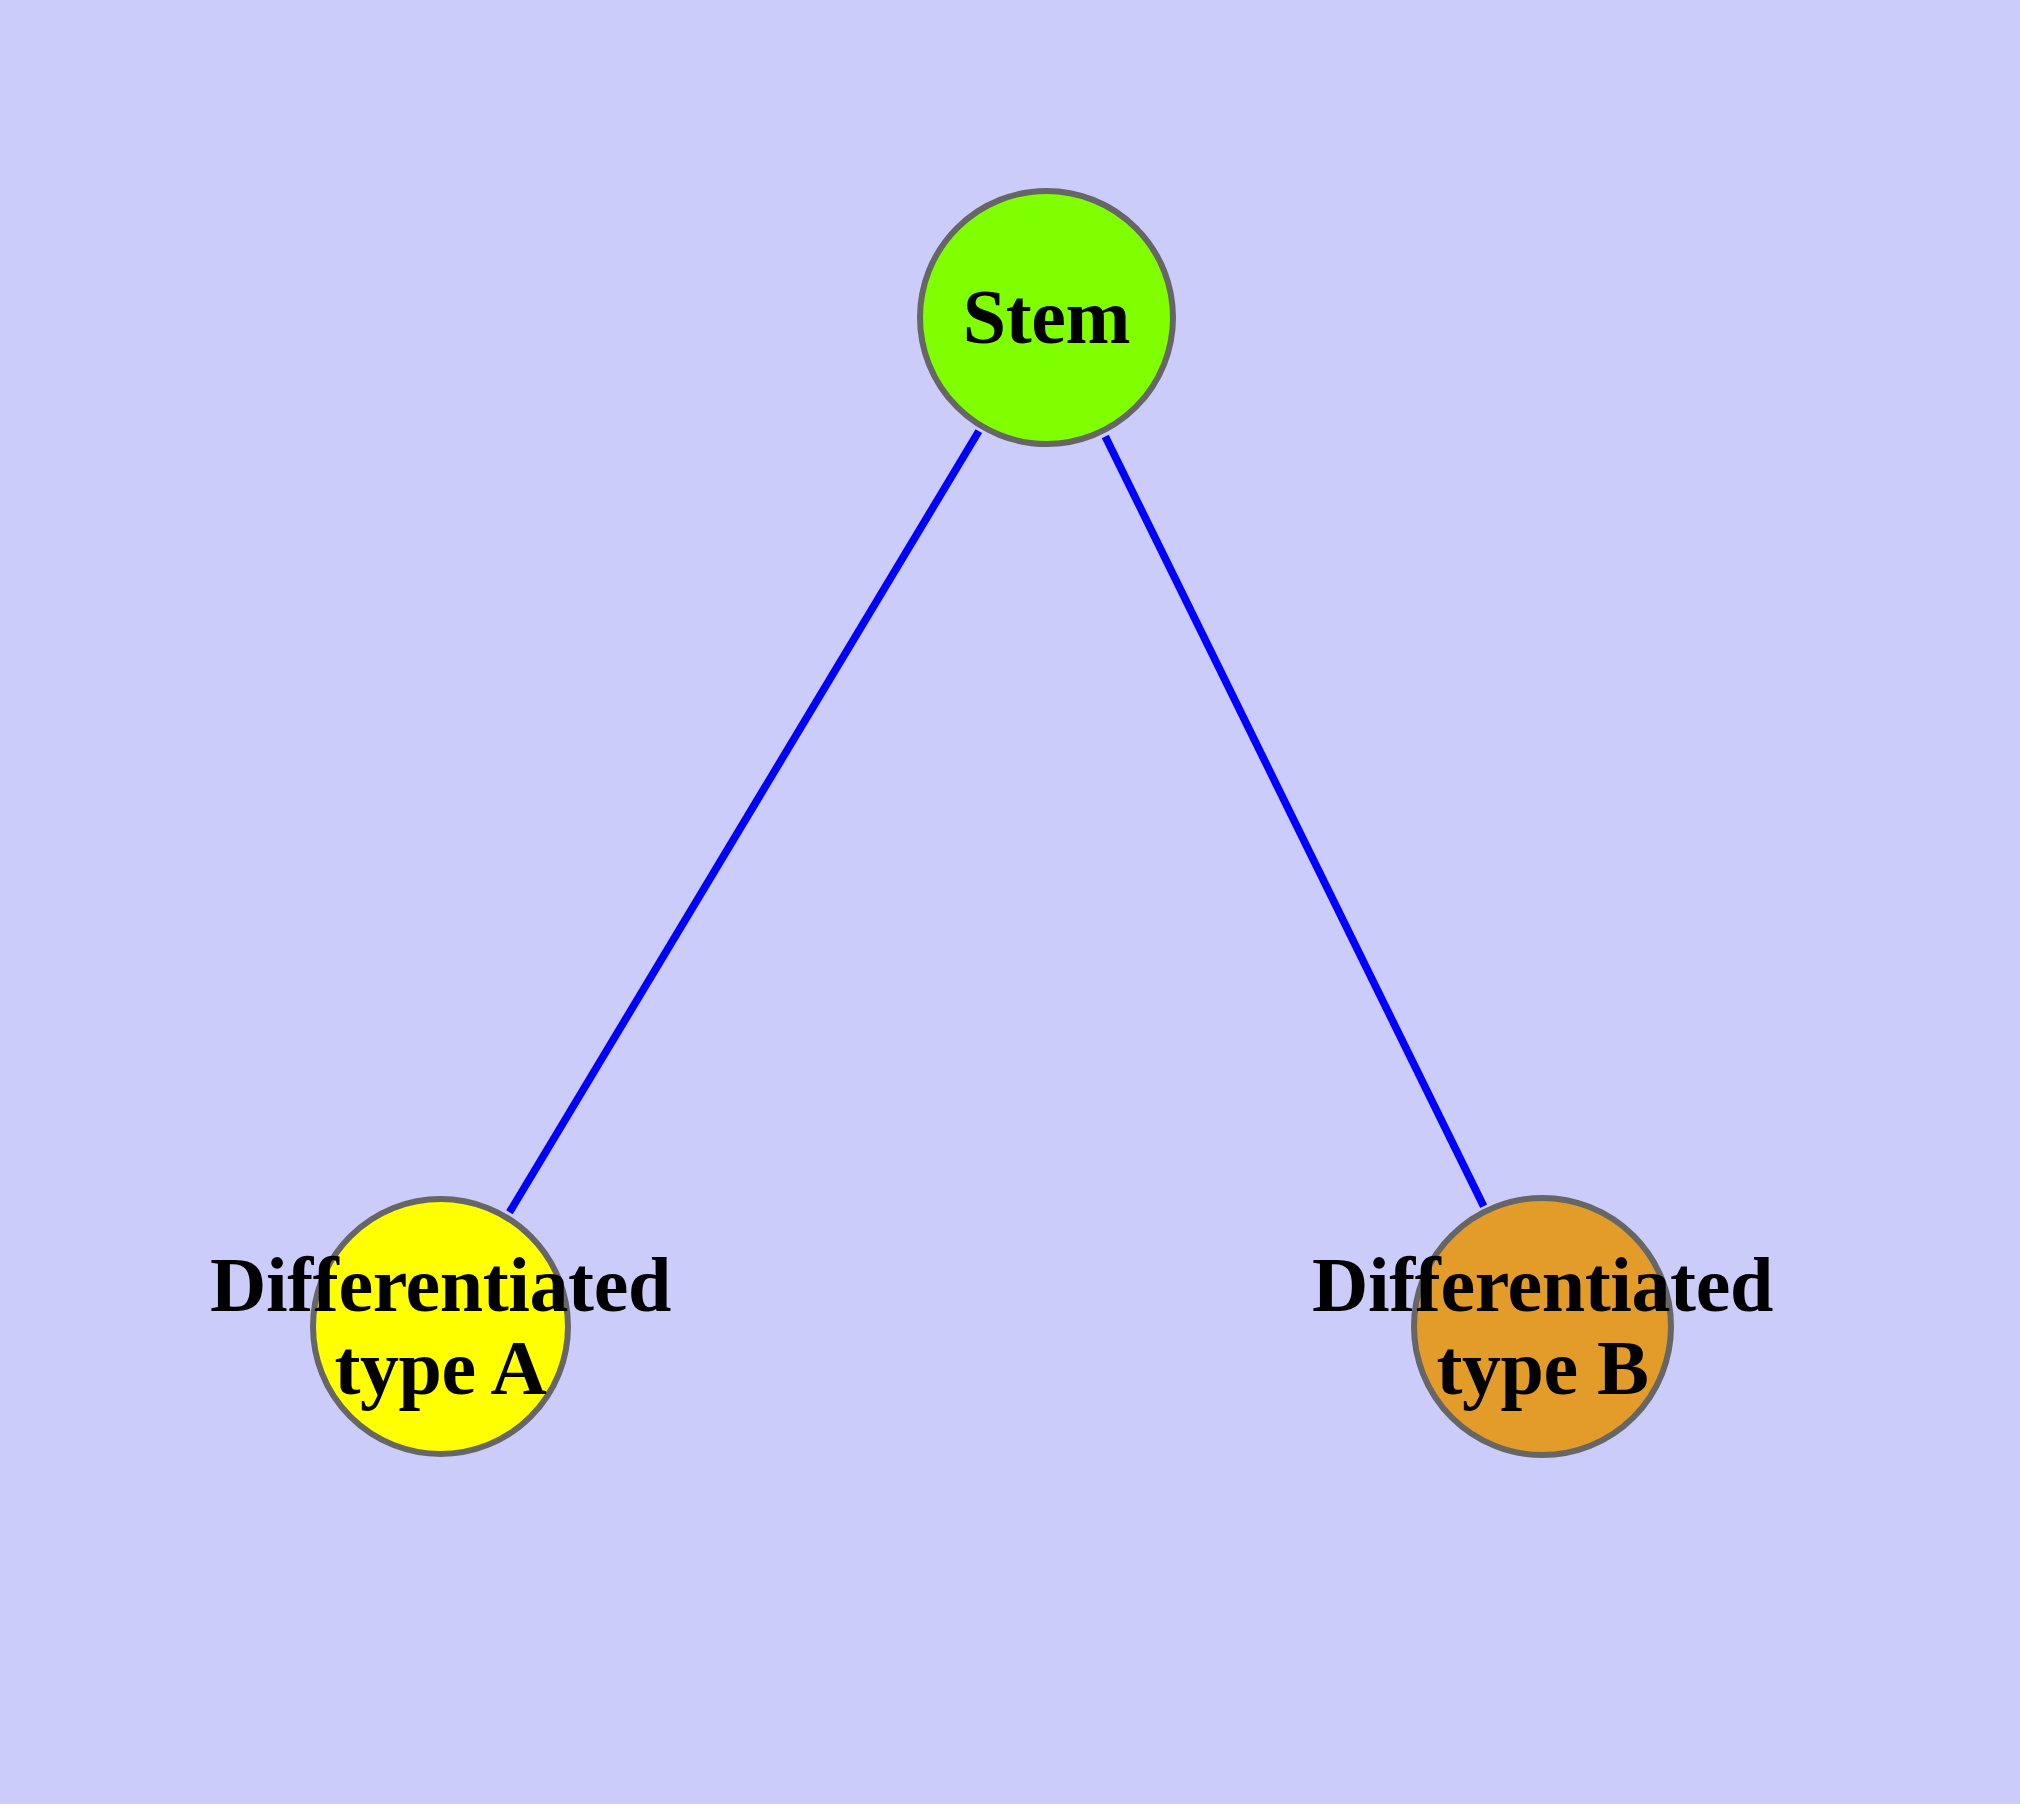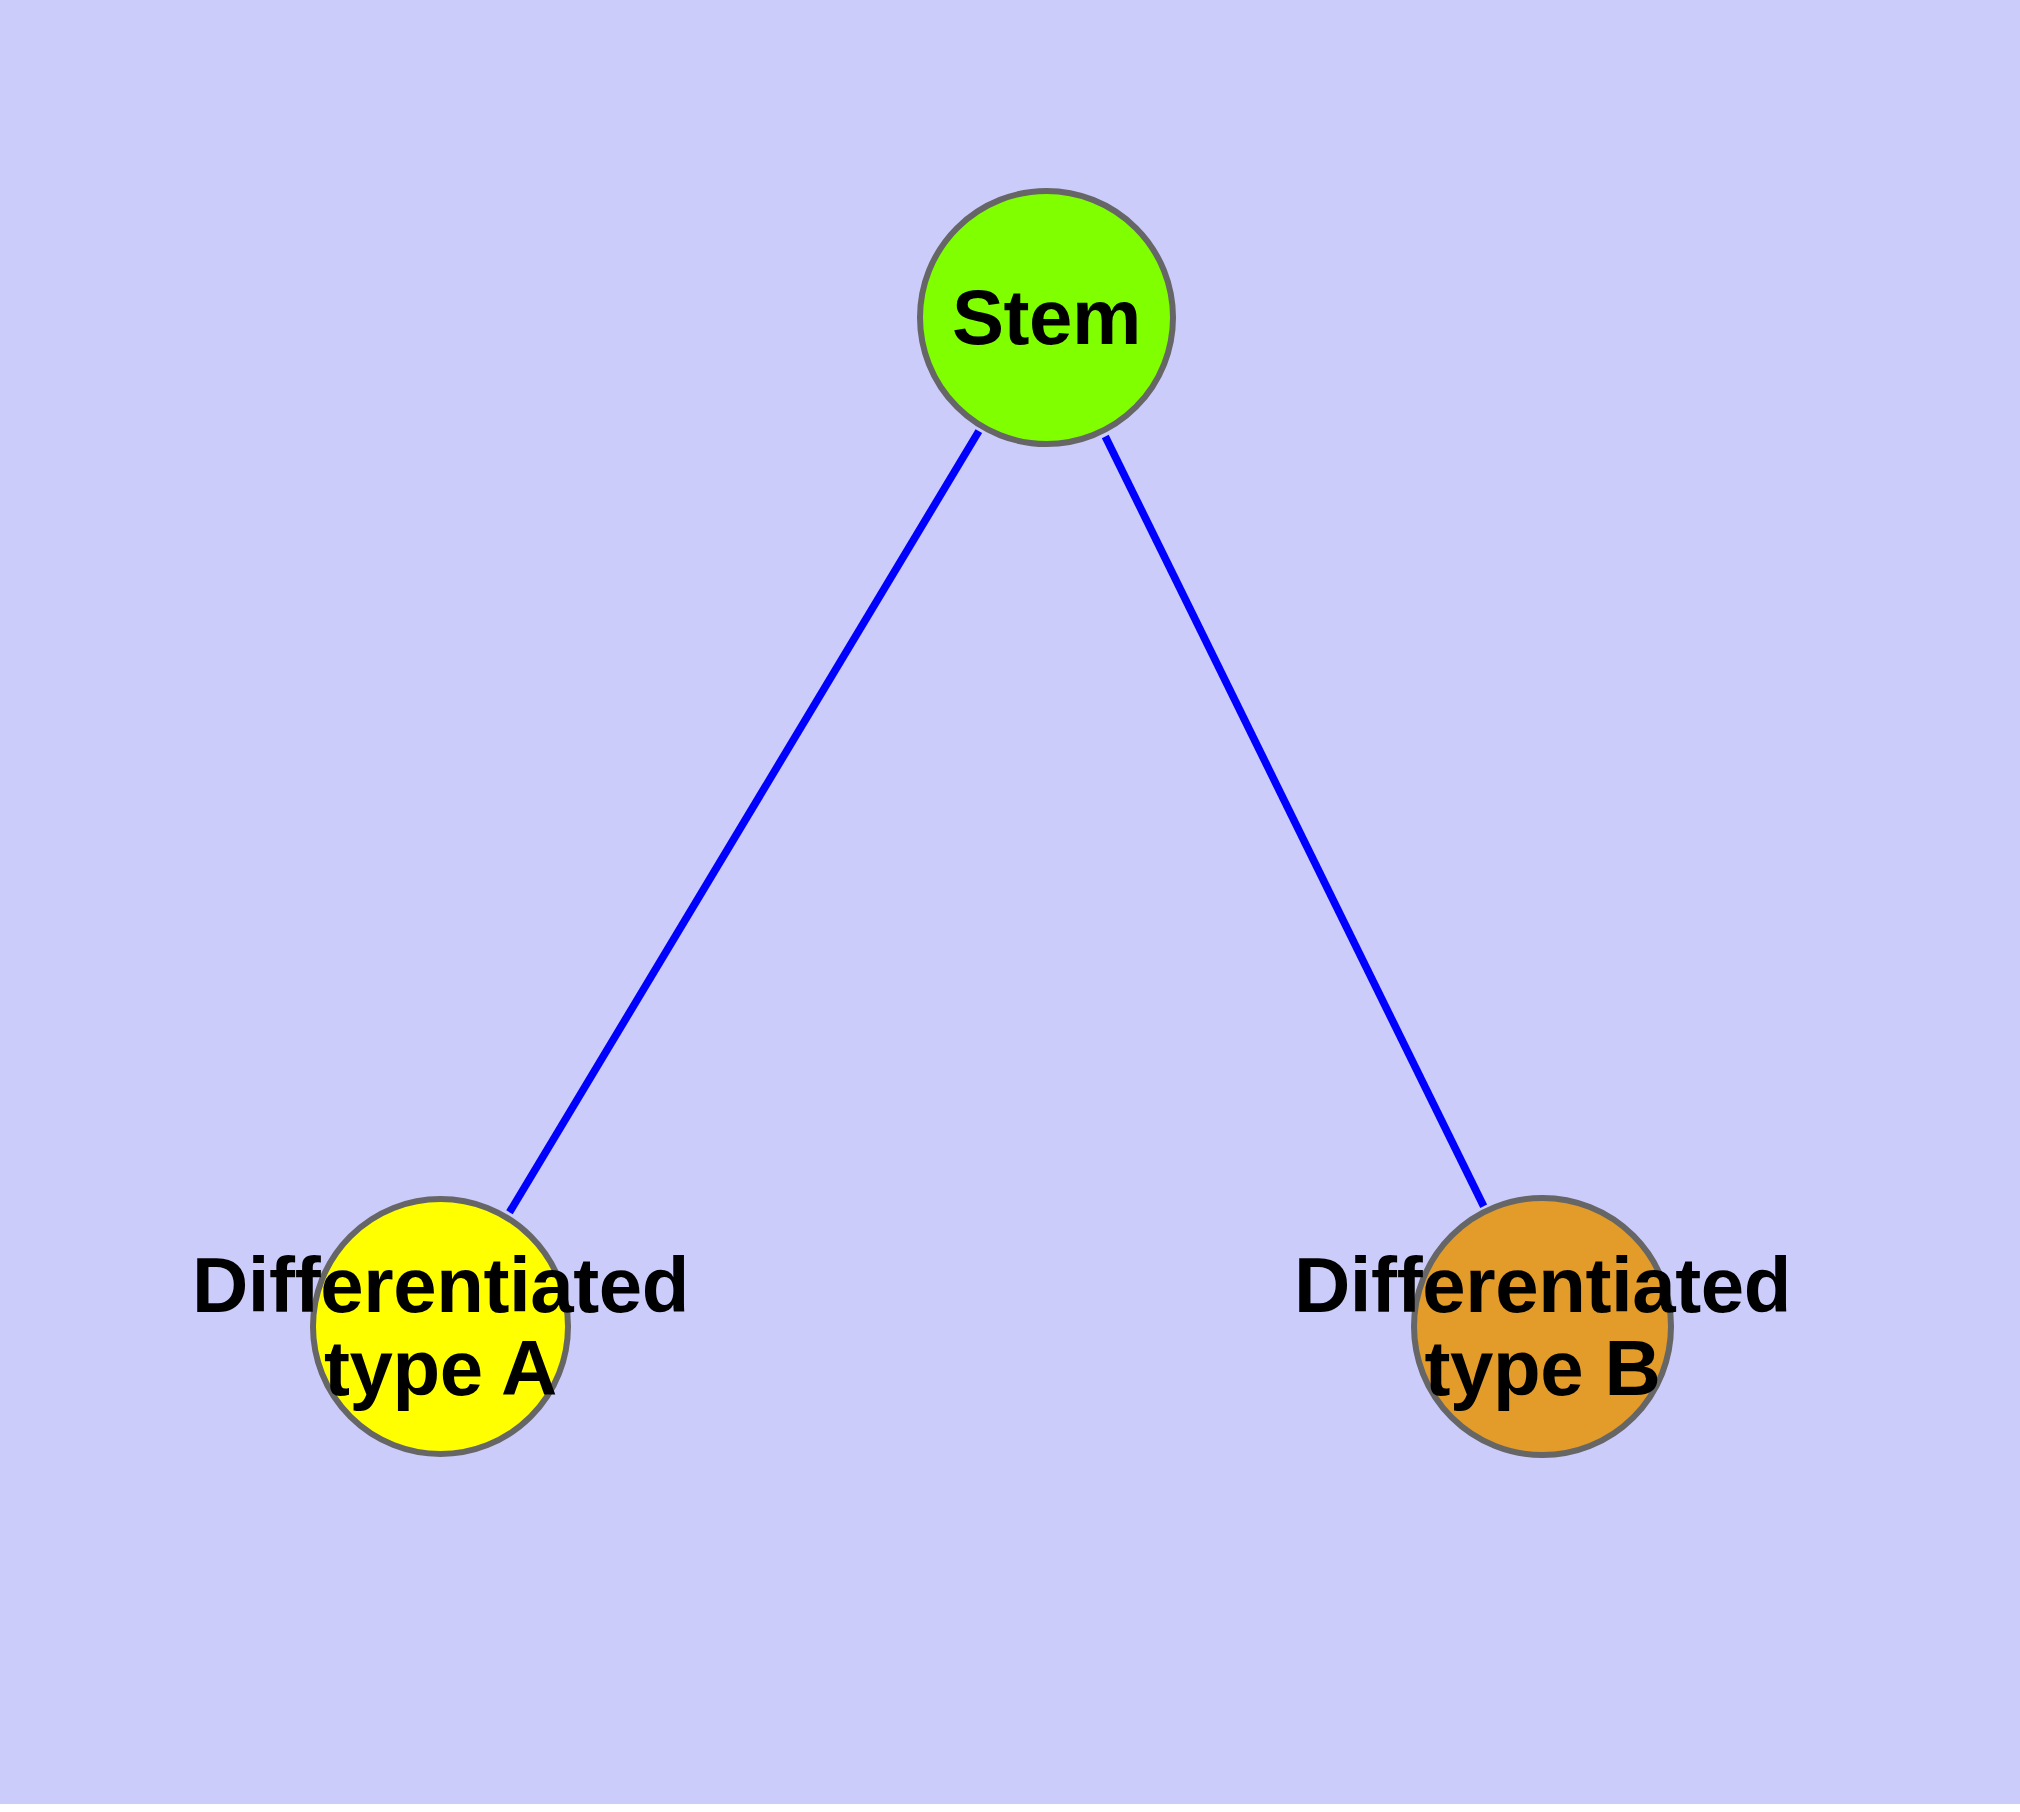--- a/index.html
+++ b/index.html
@@ -12,20 +12,21 @@
     width: 2021px;
     height: 1812px;
     overflow: hidden;
     font-family: "Liberation Sans", sans-serif;
   }
   #graph-canvas {
     position: relative;
     width: 2021px;
     height: 1500px;
     box-sizing: border-box;
+    font-family: Liberation Serif, serif;
   }
   #graph-bg {
     position: absolute;
     left: 0;
     top: 0;
     width: 2021px;
     height: 1804px;
     background: #ccccfb;
   }
   #edge-layer {

